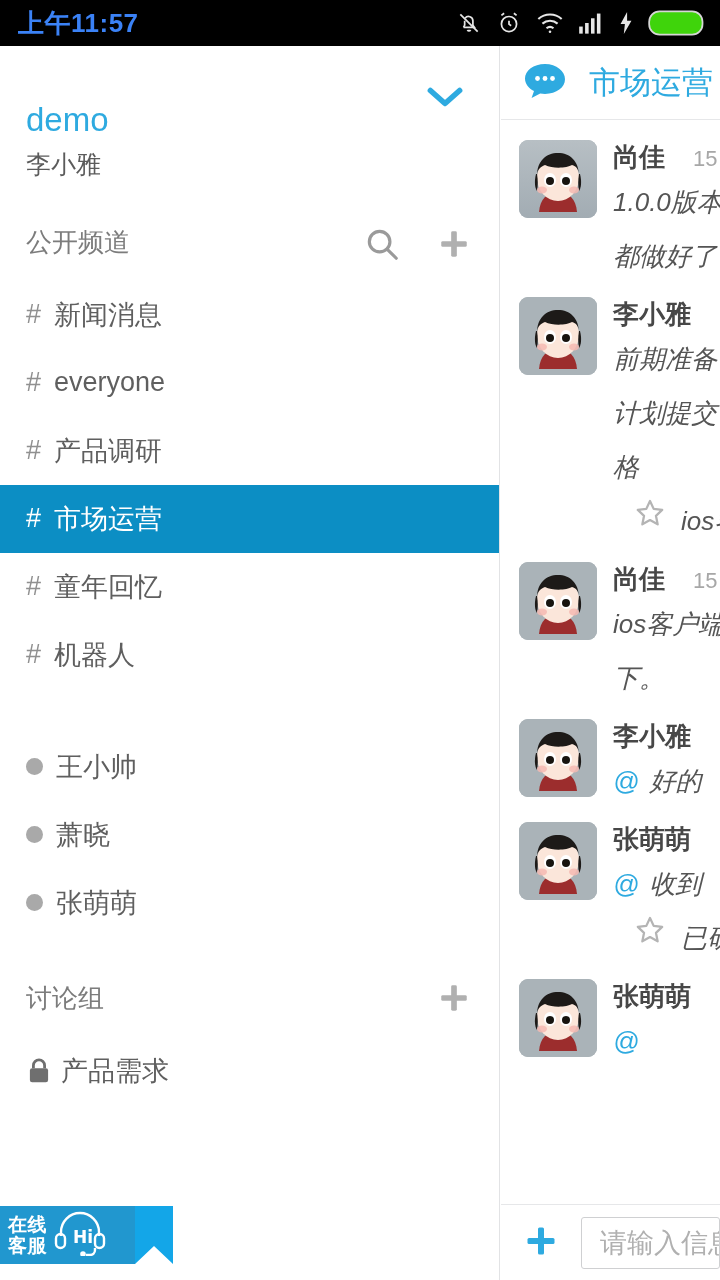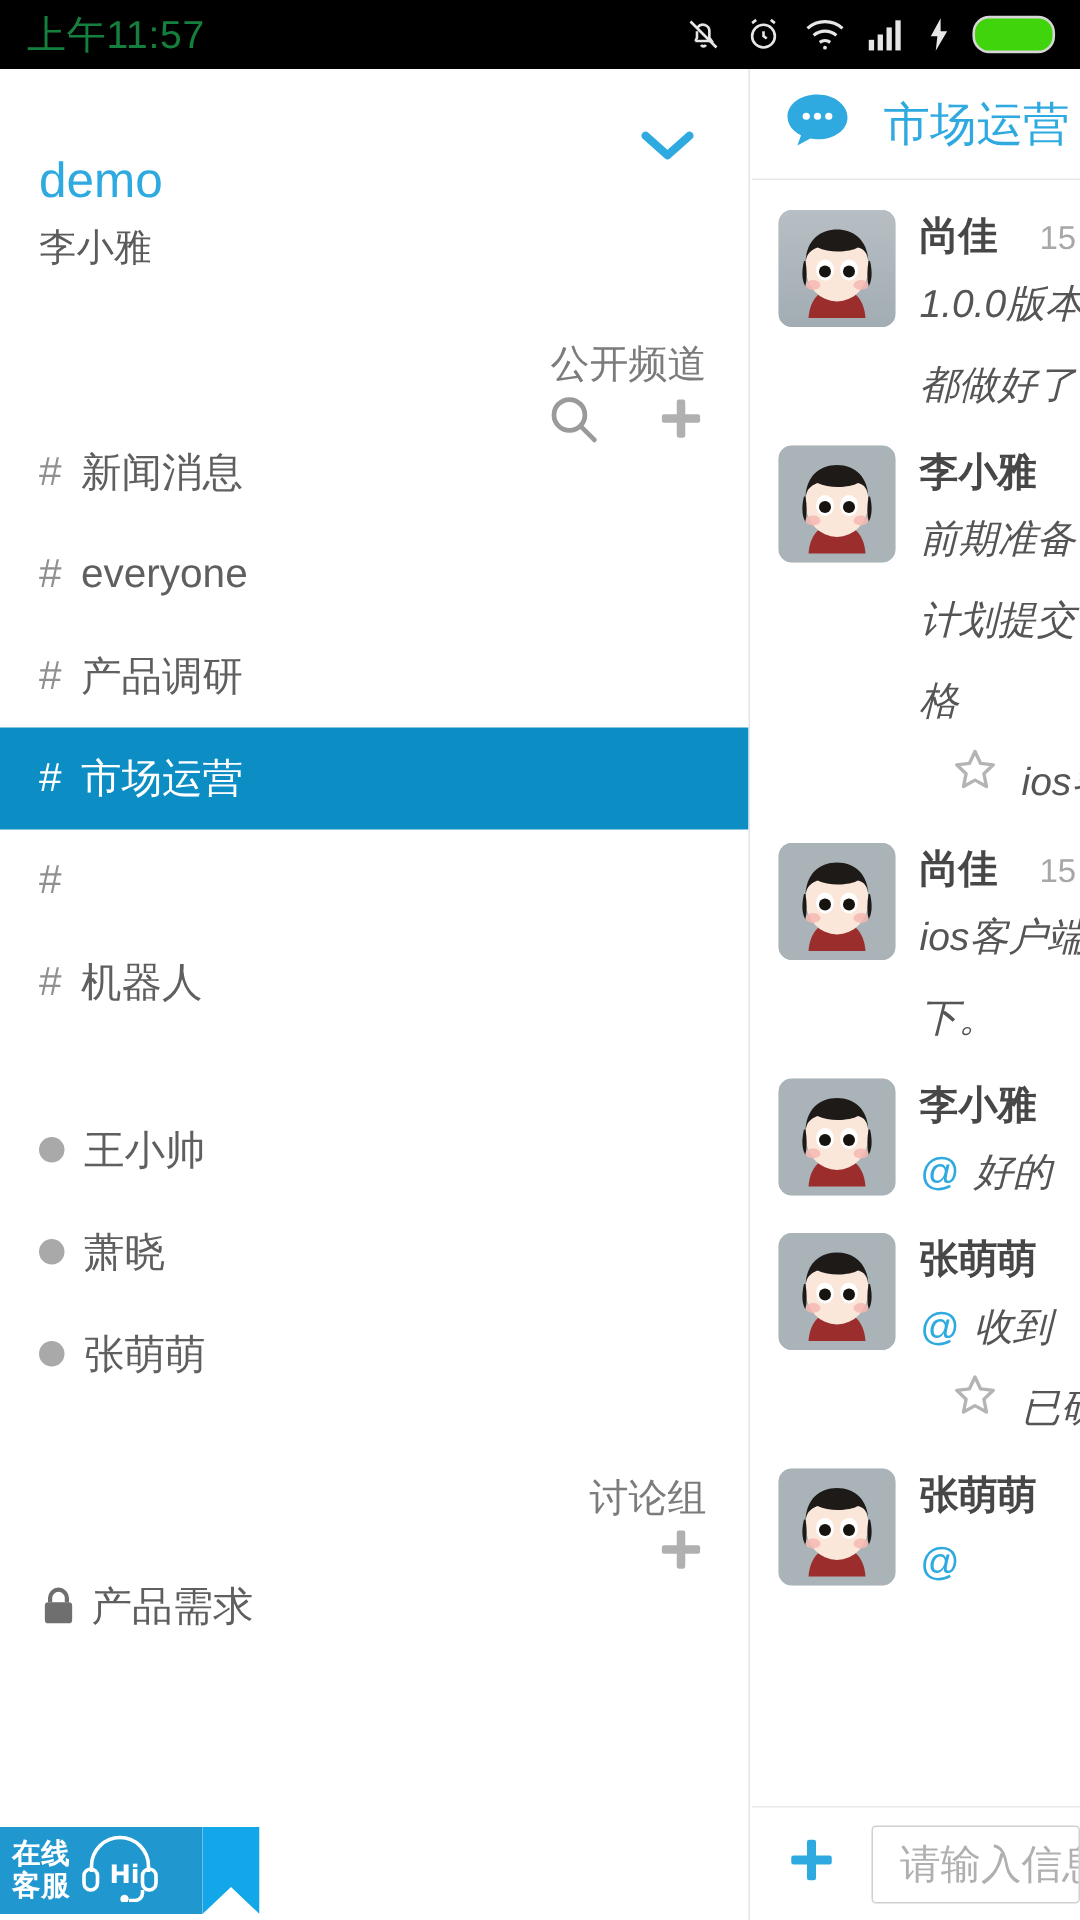--- a/index.html
+++ b/index.html
@@ -10,62 +10,62 @@
     -webkit-font-smoothing:antialiased;
   }
   .screen{position:relative;width:720px;height:1280px;overflow:hidden;background:#fff;}
 
   
   .statusbar{
     position:absolute;top:0;left:0;width:720px;height:46px;
     background:#000;color:#e8e8e8;display:flex;align-items:center;
     padding:0 14px 0 18px;box-sizing:border-box;
   }
-  .status-time{font-size:26px;letter-spacing:.5px;color:#15803d;}
+  .status-time{font-size:26px;letter-spacing:.5px;color:#3b82f6;font-weight:bold;}
   .status-icons{margin-left:auto;display:flex;align-items:center;gap:14px;}
   .status-icons svg{display:block;}
 
   
   .app{position:absolute;top:46px;left:0;width:720px;height:1234px;background:#fff;}
 
   
   .sidebar{
     position:absolute;top:0;left:0;width:500px;height:1234px;
     background:#fff;box-sizing:border-box;border-right:1px solid #e2e3e5;
     overflow:hidden;
   }
   .team-header{padding:30px 26px 0 26px;position:relative;}
   .team-name{font-size:33px;color:#2eaae0;line-height:1.05;font-weight:400;margin-top:27px;}
   .team-user{font-size:25px;color:#5b5b5b;margin-top:10px;}
   .chevron{position:absolute;right:34px;top:38px;}
 
   .section{margin-top:44px;}
   .section-head{
-    display:flex;align-items:flex-end;
-    padding:0 28px 0 26px;height:50px;flex-direction:column;
+    display:flex;align-items:flex-start;
+    padding:0 28px 0 26px;height:50px;
   }
   .section-title{font-size:26px;color:#7c7c7c;}
   .section-actions{margin-left:auto;display:flex;align-items:center;gap:36px;}
 
   .list{margin-top:6px;}
   .row{
     height:68px;display:flex;align-items:center;
     padding:0 26px;box-sizing:border-box;font-size:27px;color:#5f5f5f;
   }
   .row.active{background:#0c8ec4;color:#fff;}
   .hash{margin-right:13px;color:#909090;font-size:27px;}
   .row.active .hash{color:#fff;}
   .dot{
     width:17px;height:17px;border-radius:50%;background:#a9a9a9;
     margin-right:13px;flex:none;
   }
   .lockwrap{margin-right:9px;display:flex;align-items:center;}
 
   
-  .cs-widget{position:absolute;left:0;bottom:4px;height:62px;display:flex;align-items:flex-end;}
+  .cs-widget{position:absolute;left:0;bottom:16px;height:62px;display:flex;align-items:flex-end;}
   .cs-box{
     width:135px;height:58px;background:#2197cf;display:flex;align-items:center;
     padding-left:8px;box-sizing:border-box;gap:4px;
   }
   .cs-text{
     font-size:19px;line-height:21px;color:#fff;font-weight:700;
     font-family:"DejaVu Sans",sans-serif;letter-spacing:.5px;
   }
   .cs-ribbon{width:38px;height:58px;position:relative;}
 
@@ -206,20 +206,21 @@
           <div class="row">
             <span class="hash">#</span>
             <span>产品调研</span>
           </div>
           <div class="row active">
             <span class="hash">#</span>
             <span>市场运营</span>
           </div>
           <div class="row">
             <span class="hash">#</span>
+            <span>童年回忆</span>
           </div>
           <div class="row">
             <span class="hash">#</span>
             <span>机器人</span>
           </div>
         </div>
       </div>
 
       <div class="section">
         <div class="list">

